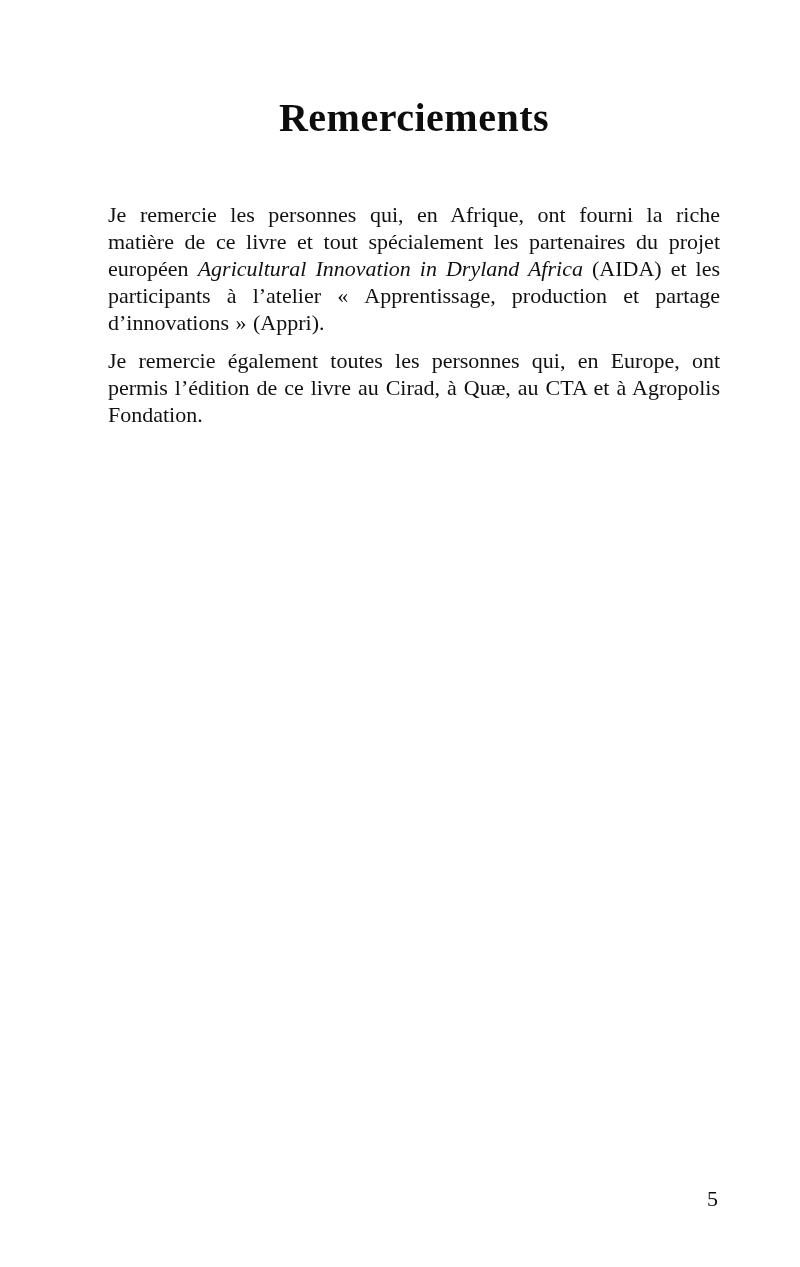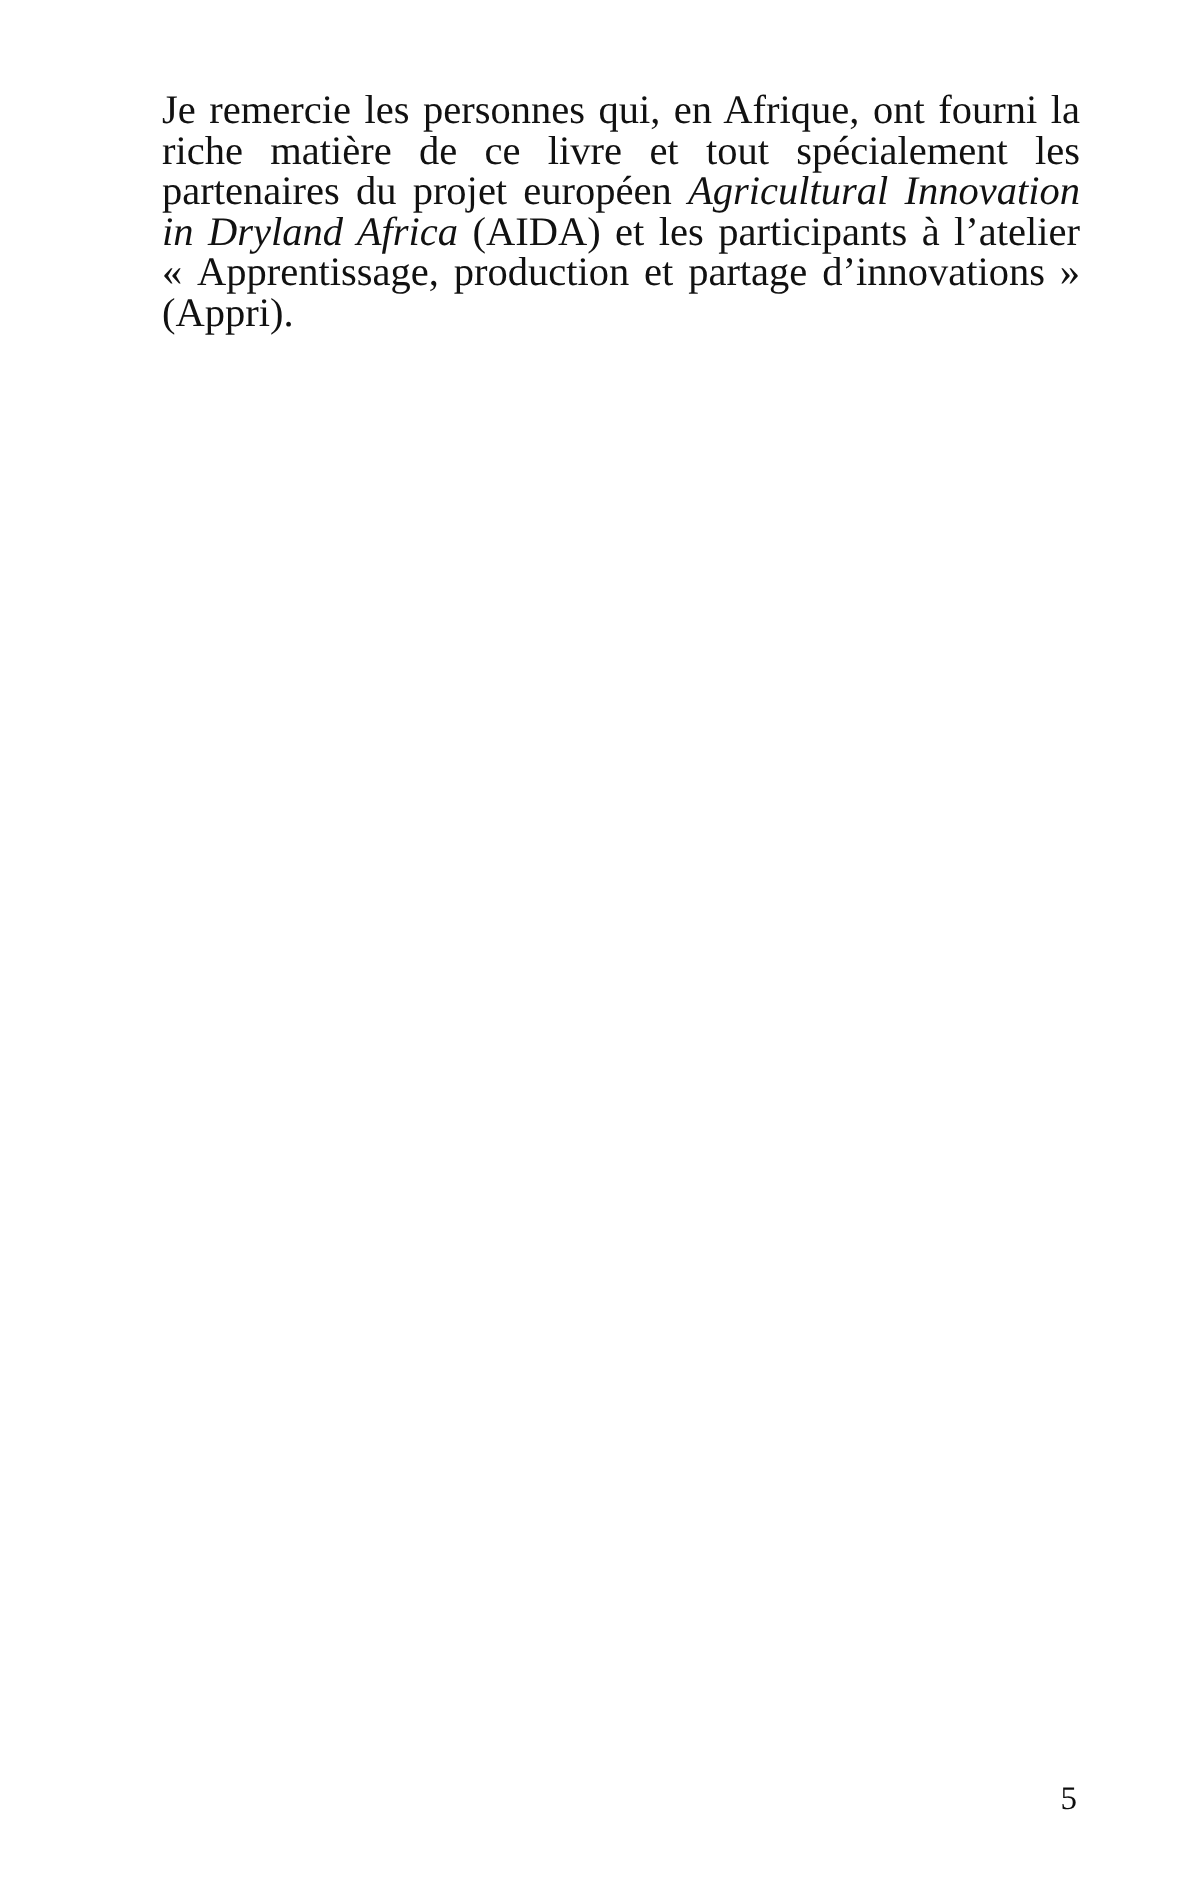--- a/index.html
+++ b/index.html
@@ -30,21 +30,21 @@
     font-weight: bold;
     text-align: center;
     letter-spacing: 0.5px;
     color: #0d0d0d;
   }
   .paragraphs {
     margin-top: 60px;
   }
   .paragraphs p {
     margin: 0 0 11px 0;
-    font-size: 27px;
+    font-size: 22px;
     line-height: 27px;
     text-align: justify;
     text-align-last: left;
     word-spacing: 1px;
   }
   .paragraphs em {
     font-style: italic;
   }
   .page-number {
     position: absolute;
@@ -52,18 +52,20 @@
     top: 1186px;
     font-size: 22px;
     color: #0d0d0d;
   }
 </style>
 </head>
 <body>
 
 <div class="page">
   <div class="content">
+    <h1 class="title">Remerciements</h1>
     <div class="paragraphs" id="paragraphs">
         <p><span>Je remercie les personnes qui, en Afrique, ont fourni la riche matière de ce livre et tout spécialement les partenaires du projet européen </span><em>Agricultural Innovation in Dryland Africa</em><span> (AIDA) et les participants à l’atelier «&nbsp;Apprentissage, production et partage d’innovations&nbsp;» (Appri).</span></p>
+        <p><span>Je remercie également toutes les personnes qui, en Europe, ont permis l’édition de ce livre au Cirad, à Quæ, au CTA et à Agropolis Fondation.</span></p>
       </div>
   </div>
   <div class="page-number">5</div>
 </div>
 
 </body></html>

